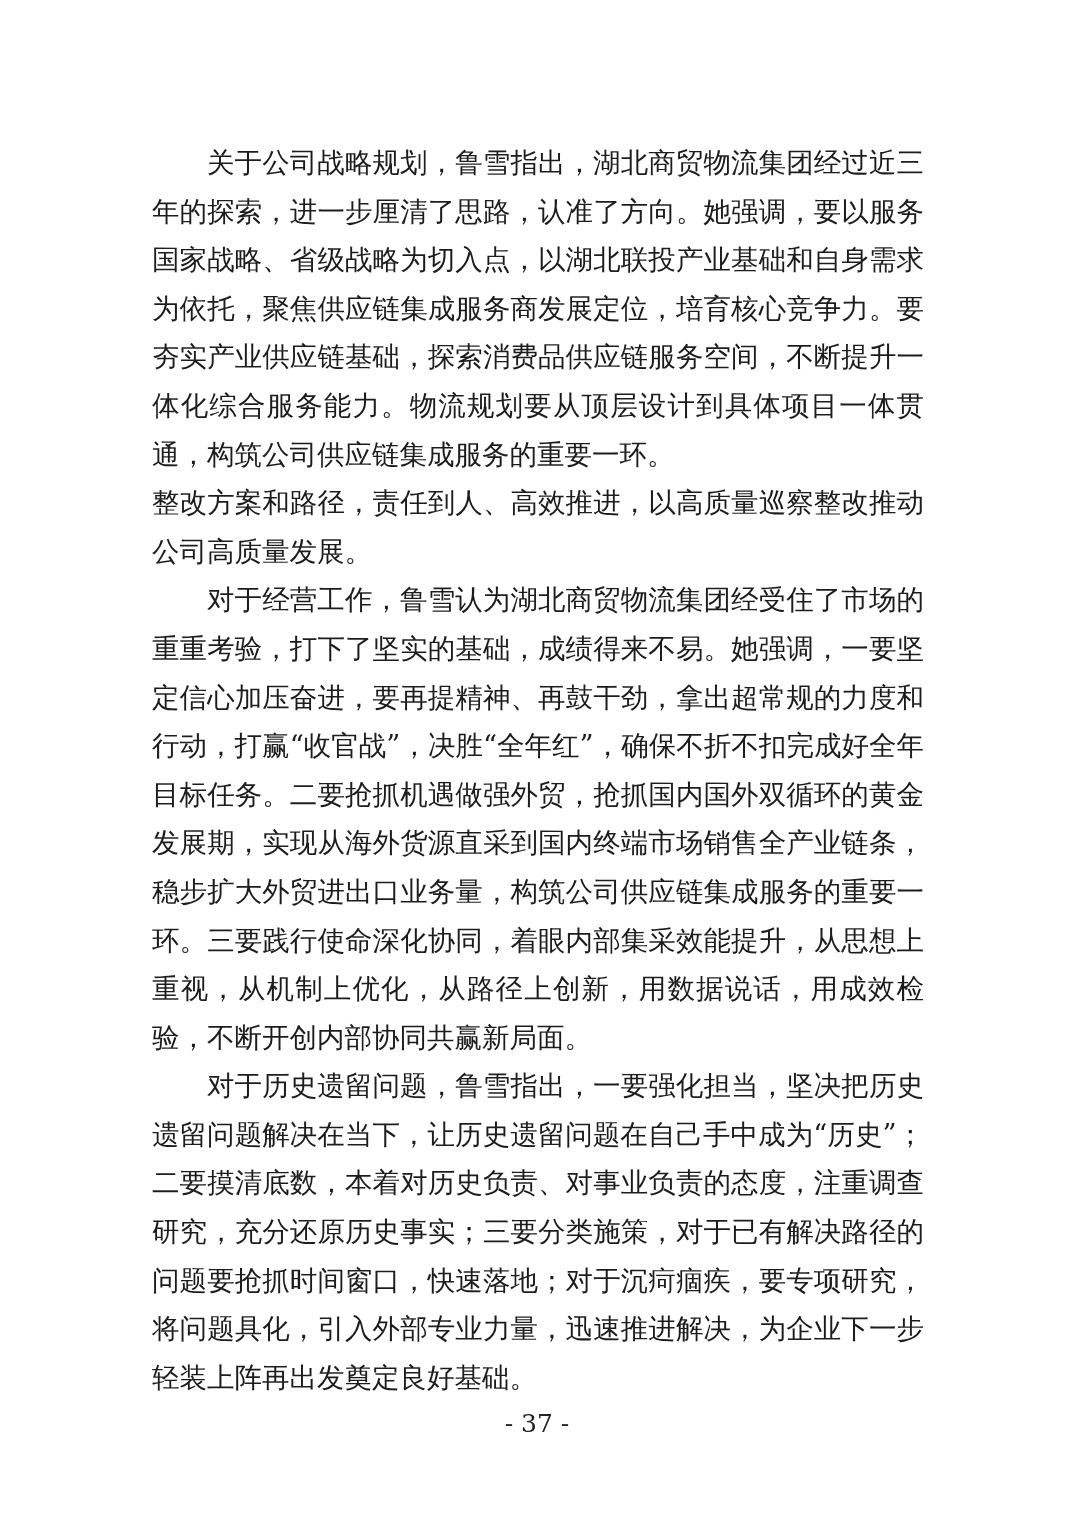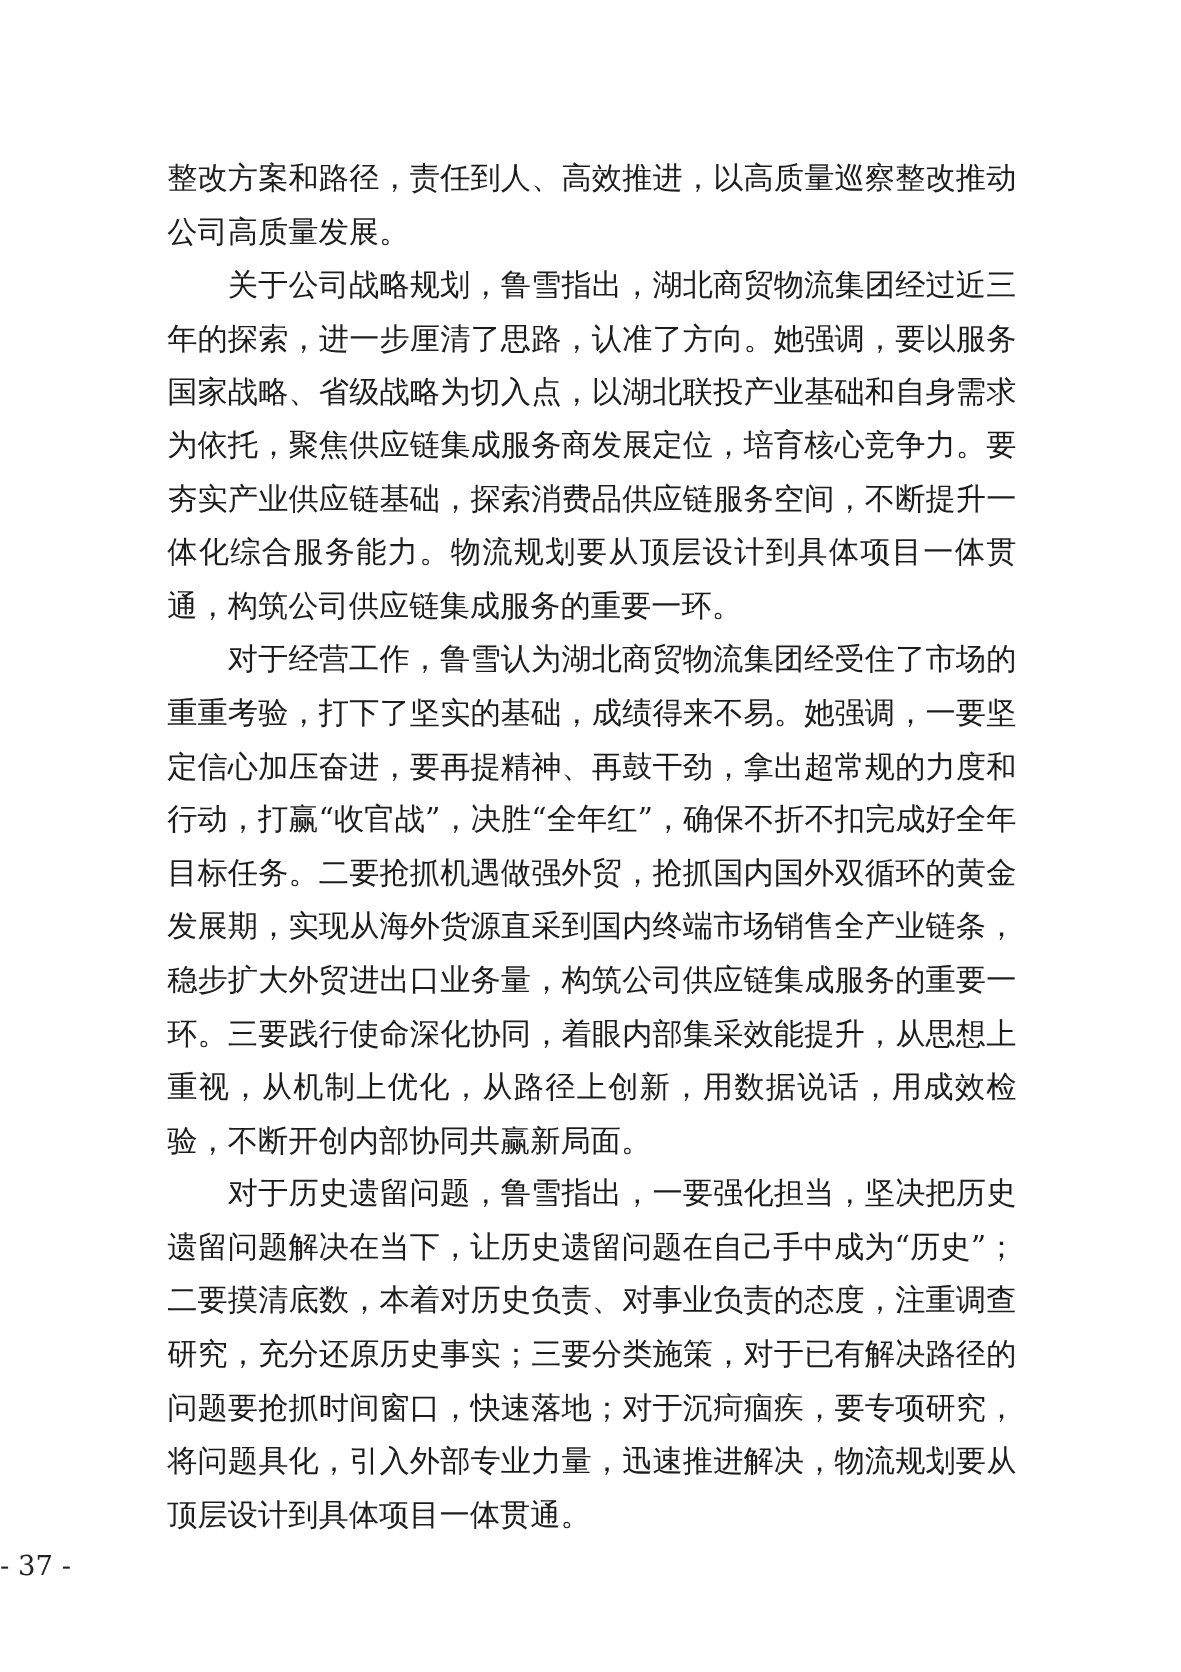--- a/index.html
+++ b/index.html
@@ -36,31 +36,31 @@
     font-weight: 400;
   }
   p.body-par.no-indent {
     text-indent: 0;
   }
   .footer {
     position: absolute;
     left: 0;
     right: 0;
     top: 1404px;
-    text-align: left;
+    text-align: center;
     font-size: 25px;
     line-height: 40px;
     color: #222222;
     font-family: "DejaVu Serif", "Liberation Serif", serif;
   }
 </style>
 </head>
 <body>
 
 <div class="page">
   <div class="text-block">
+    <p class="body-par">关于公司战略规划，鲁雪指出，湖北商贸物流集团经过近三年的探索，进一步厘清了思路，认准了方向。她强调，要以服务国家战略、省级战略为切入点，以湖北联投产业基础和自身需求为依托，聚焦供应链集成服务商发展定位，培育核心竞争力。要夯实产业供应链基础，探索消费品供应链服务空间，不断提升一体化综合服务能力。物流规划要从顶层设计到具体项目一体贯通，构筑公司供应链集成服务的重要一环。</p>
     <p class="body-par no-indent">整改方案和路径，责任到人、高效推进，以高质量巡察整改推动公司高质量发展。</p>
-    <p class="body-par">关于公司战略规划，鲁雪指出，湖北商贸物流集团经过近三年的探索，进一步厘清了思路，认准了方向。她强调，要以服务国家战略、省级战略为切入点，以湖北联投产业基础和自身需求为依托，聚焦供应链集成服务商发展定位，培育核心竞争力。要夯实产业供应链基础，探索消费品供应链服务空间，不断提升一体化综合服务能力。物流规划要从顶层设计到具体项目一体贯通，构筑公司供应链集成服务的重要一环。</p>
     <p class="body-par">对于经营工作，鲁雪认为湖北商贸物流集团经受住了市场的重重考验，打下了坚实的基础，成绩得来不易。她强调，一要坚定信心加压奋进，要再提精神、再鼓干劲，拿出超常规的力度和行动，打赢“收官战”，决胜“全年红”，确保不折不扣完成好全年目标任务。二要抢抓机遇做强外贸，抢抓国内国外双循环的黄金发展期，实现从海外货源直采到国内终端市场销售全产业链条，稳步扩大外贸进出口业务量，构筑公司供应链集成服务的重要一环。三要践行使命深化协同，着眼内部集采效能提升，从思想上重视，从机制上优化，从路径上创新，用数据说话，用成效检验，不断开创内部协同共赢新局面。</p>
-    <p class="body-par">对于历史遗留问题，鲁雪指出，一要强化担当，坚决把历史遗留问题解决在当下，让历史遗留问题在自己手中成为“历史”；二要摸清底数，本着对历史负责、对事业负责的态度，注重调查研究，充分还原历史事实；三要分类施策，对于已有解决路径的问题要抢抓时间窗口，快速落地；对于沉疴痼疾，要专项研究，将问题具化，引入外部专业力量，迅速推进解决，物流规划要从顶层设计到具体项目一体贯通。</p>
+    <p class="body-par">对于历史遗留问题，鲁雪指出，一要强化担当，坚决把历史遗留问题解决在当下，让历史遗留问题在自己手中成为“历史”；二要摸清底数，本着对历史负责、对事业负责的态度，注重调查研究，充分还原历史事实；三要分类施策，对于已有解决路径的问题要抢抓时间窗口，快速落地；对于沉疴痼疾，要专项研究，将问题具化，引入外部专业力量，迅速推进解决，为企业下一步轻装上阵再出发奠定良好基础。</p>
   </div>
   <div class="footer">- 37 -</div>
 </div>
 
 </body></html>

